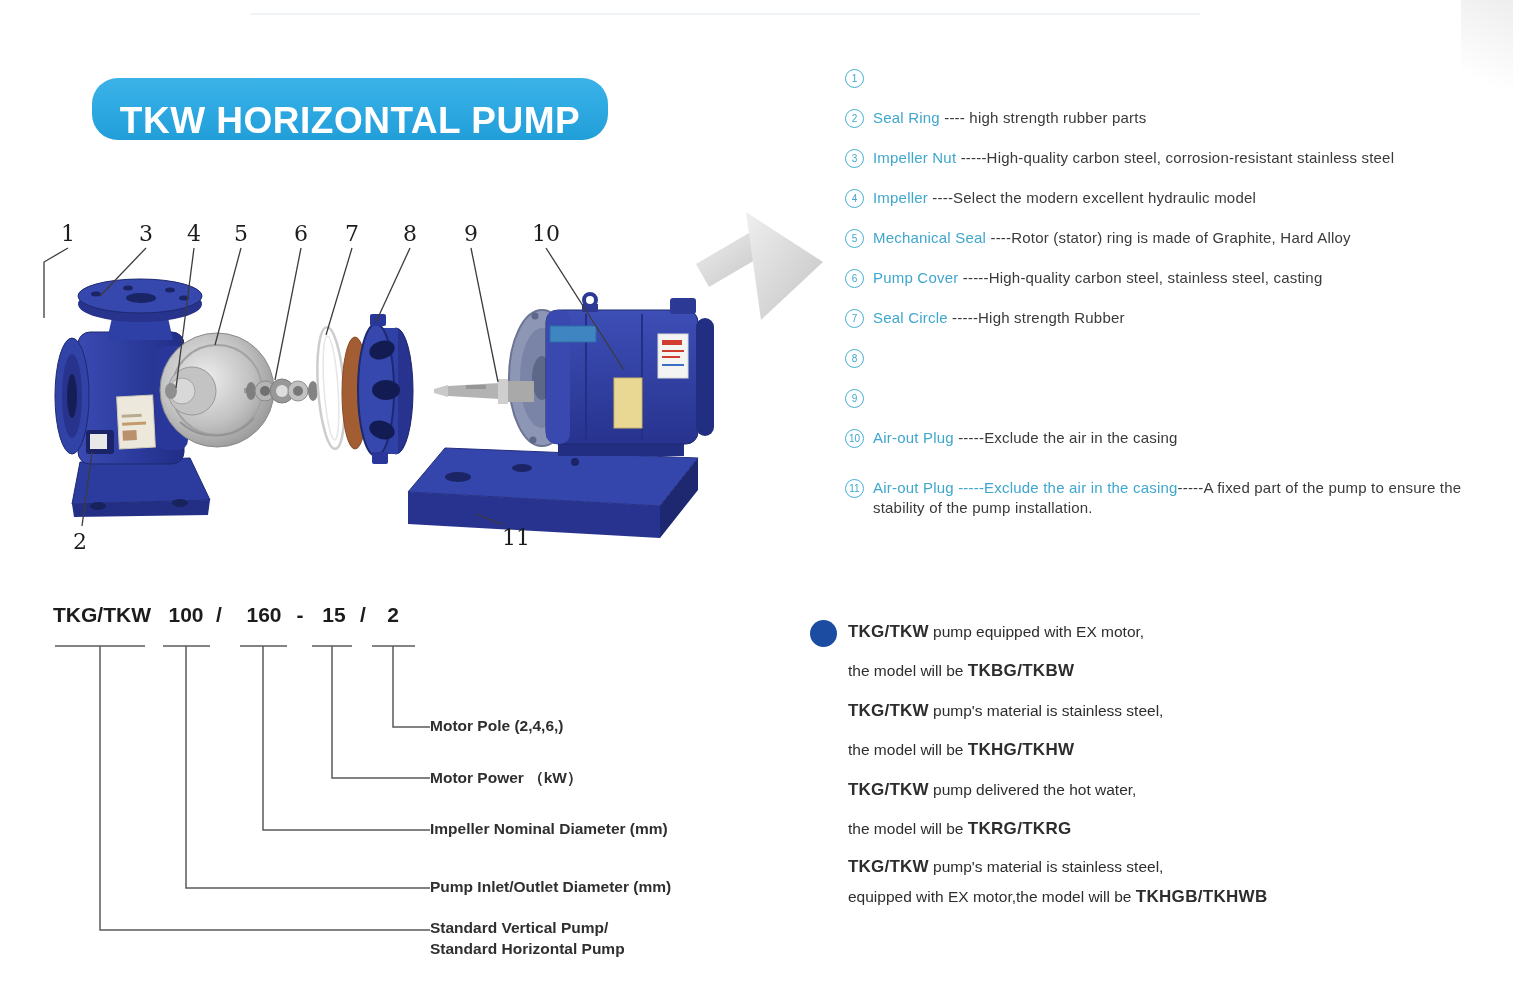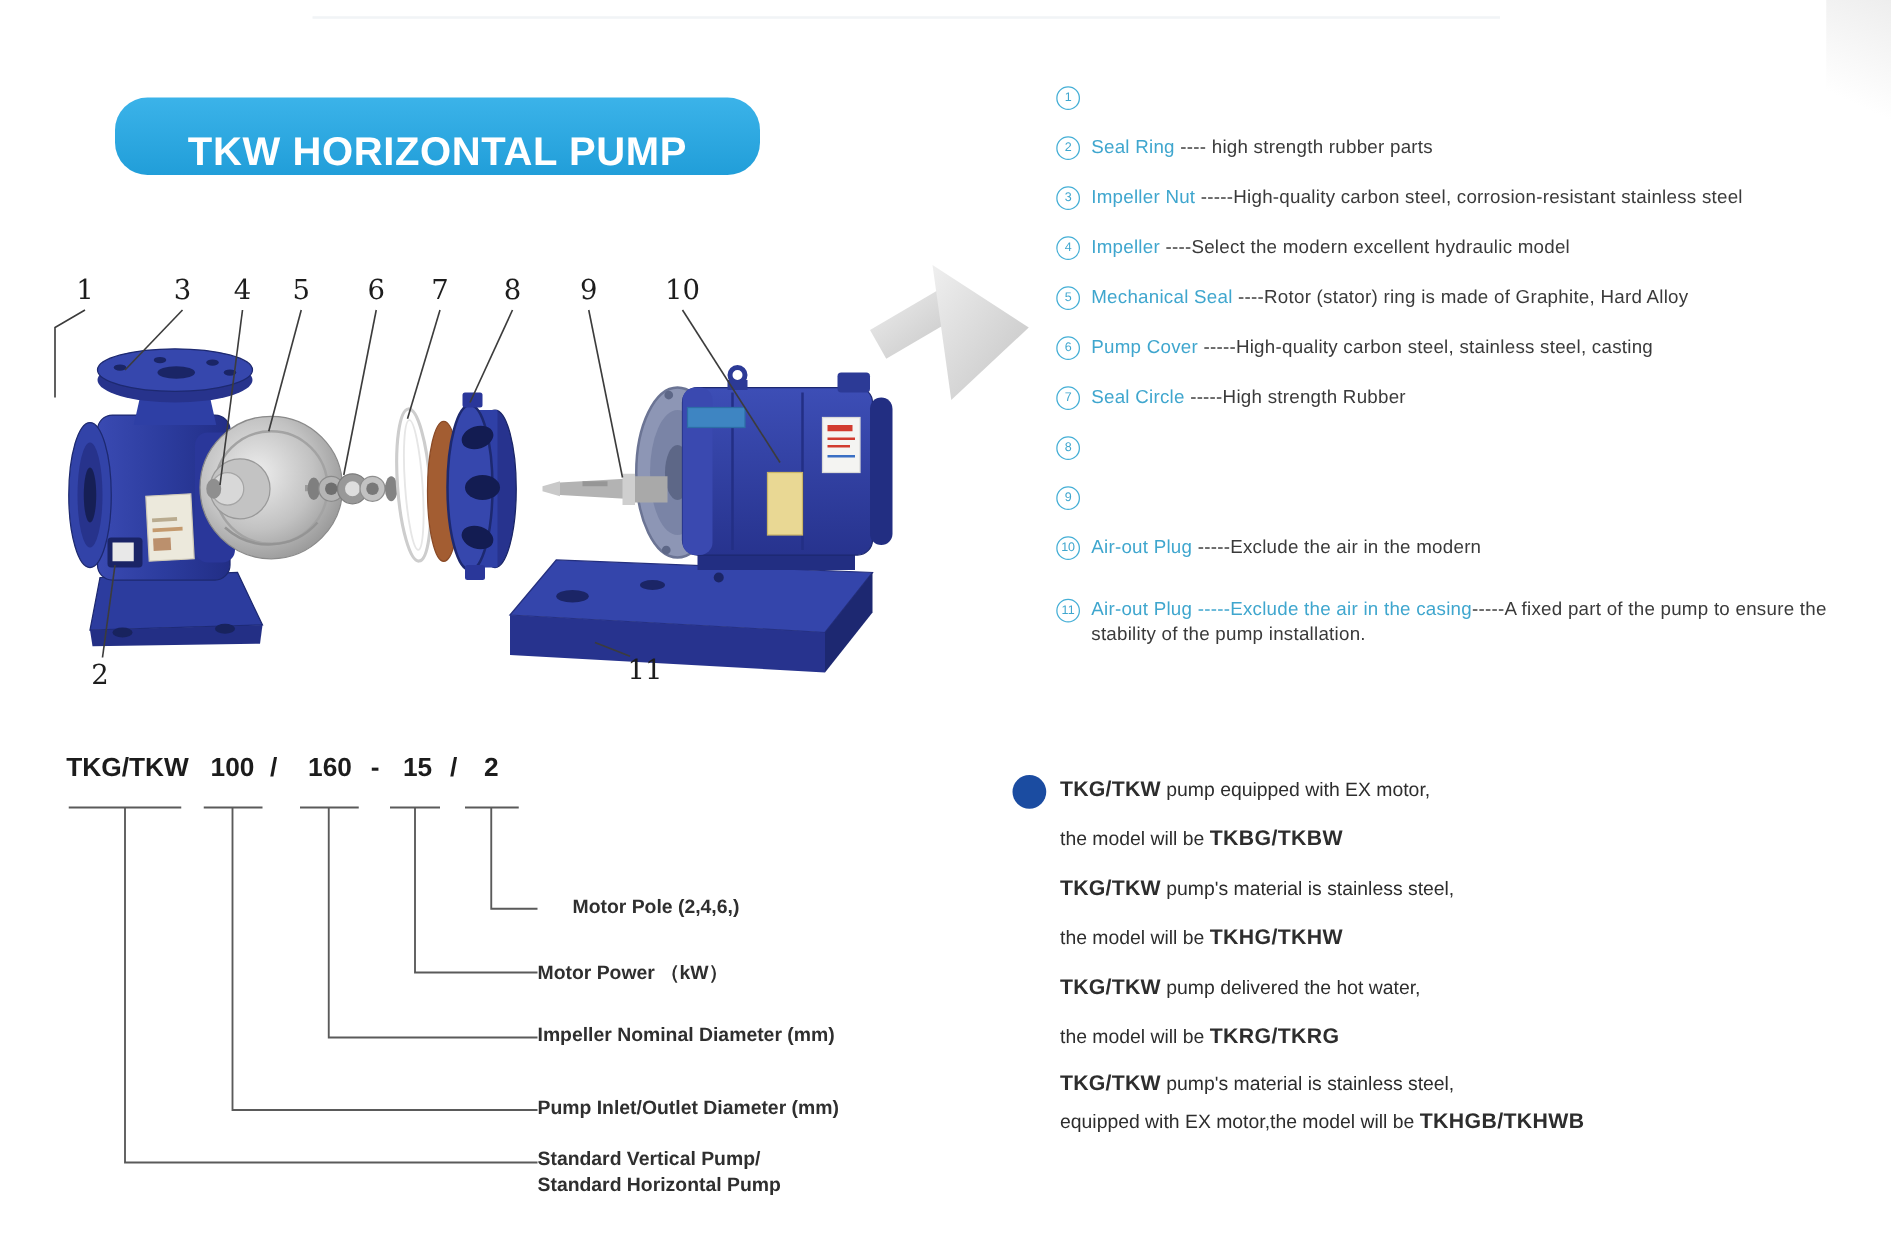--- a/index.html
+++ b/index.html
@@ -10,21 +10,21 @@
   .faint-top-line { position:absolute; left:250px; top:13px; width:950px; height:2px; background:#f1f4f6; }
   .corner-watermark { position:absolute; right:0; top:0; width:52px; height:110px;
     background:linear-gradient(205deg,#e9e9e9 0%,#ffffff 72%); opacity:.8; }
 
   
   .banner {
     position:absolute; left:92px; top:78px; width:516px; height:62px;
     border-radius:26px; background:linear-gradient(180deg,#3bb3e9 0%,#219ed9 100%);
     display:flex; align-items:center; justify-content:center;
   }
-  .banner-title { color:#ffffff; font-weight:bold; font-size:32px; letter-spacing:.5px;margin-top:24px; }
+  .banner-title { color:#ffffff; font-weight:bold; font-size:37px; letter-spacing:.5px;margin-top:24px; }
 
   
   .diagram-svg { position:absolute; left:30px; top:200px; }
   .callout {
     position:absolute; transform:translate(-50%,-50%);
     font-family:"DejaVu Serif", serif; font-size:22px; color:#1d1d1d;
   }
 
   
   .parts { position:absolute; left:845px; top:68px; width:638px; }
@@ -253,21 +253,21 @@
       <span class="part-text"><span class="part-name">Seal Circle</span> <span class="part-desc">-----High strength Rubber</span></span>
     </div>
     <div class="part-row">
       <span class="badge">8</span>
     </div>
     <div class="part-row">
       <span class="badge">9</span>
     </div>
     <div class="part-row">
       <span class="badge">10</span>
-      <span class="part-text"><span class="part-name">Air-out Plug</span> <span class="part-desc">-----Exclude the air in the modern</span></span>
+      <span class="part-text"><span class="part-name">Air-out Plug</span> <span class="part-desc">-----Exclude the air in the casing</span></span>
     </div>
     <div class="part-row tall">
       <span class="badge">11</span>
       <span class="part-text"><span class="part-name">Air-out Plug -----Exclude the air in the casing</span><span class="part-desc">-----A fixed part of the pump to ensure the stability of the pump installation.</span></span>
     </div>
   </div>
 
   <div class="mseg" style="left:50px;width:104px;">TKG/TKW</div>
   <div class="mseg" style="left:161px;width:50px;">100</div>
   <div class="mseg" style="left:212px;width:14px;">/</div>
@@ -285,21 +285,21 @@
       <line x1="272" y1="6" x2="312" y2="6"></line>
       <line x1="332" y1="6" x2="375" y2="6"></line>
       <path d="M60,6 V290 H390"></path>
       <path d="M146,6 V248 H390"></path>
       <path d="M223,6 V190 H390"></path>
       <path d="M292,6 V138 H390"></path>
       <path d="M353,6 V87 H390"></path>
     </g>
   </svg>
 
-  <div class="mlabel" style="top:717px;margin-left:28px;">Motor Pole (2,4,6,)</div>
+  <div class="mlabel" style="top:717px;">Motor Pole (2,4,6,)</div>
   <div class="mlabel" style="top:768px;">Motor Power （kW）</div>
   <div class="mlabel" style="top:820px;text-align:right;">Impeller Nominal Diameter (mm)</div>
   <div class="mlabel" style="top:878px;">Pump Inlet/Outlet Diameter (mm)</div>
   <div class="mlabel" style="top:919px;">Standard Vertical Pump/</div>
   <div class="mlabel" style="top:940px;">Standard Horizontal Pump</div>
 
   <div class="bullet"></div>
   <div class="note" style="top:622px;"><span class="lead">TKG/TKW</span><span> pump equipped with EX motor,</span></div>
   <div class="note" style="top:661px;"><span>the model will be </span><span class="model">TKBG/TKBW</span></div>
   <div class="note" style="top:701px;"><span class="lead">TKG/TKW</span><span> pump's material is stainless steel,</span></div>

